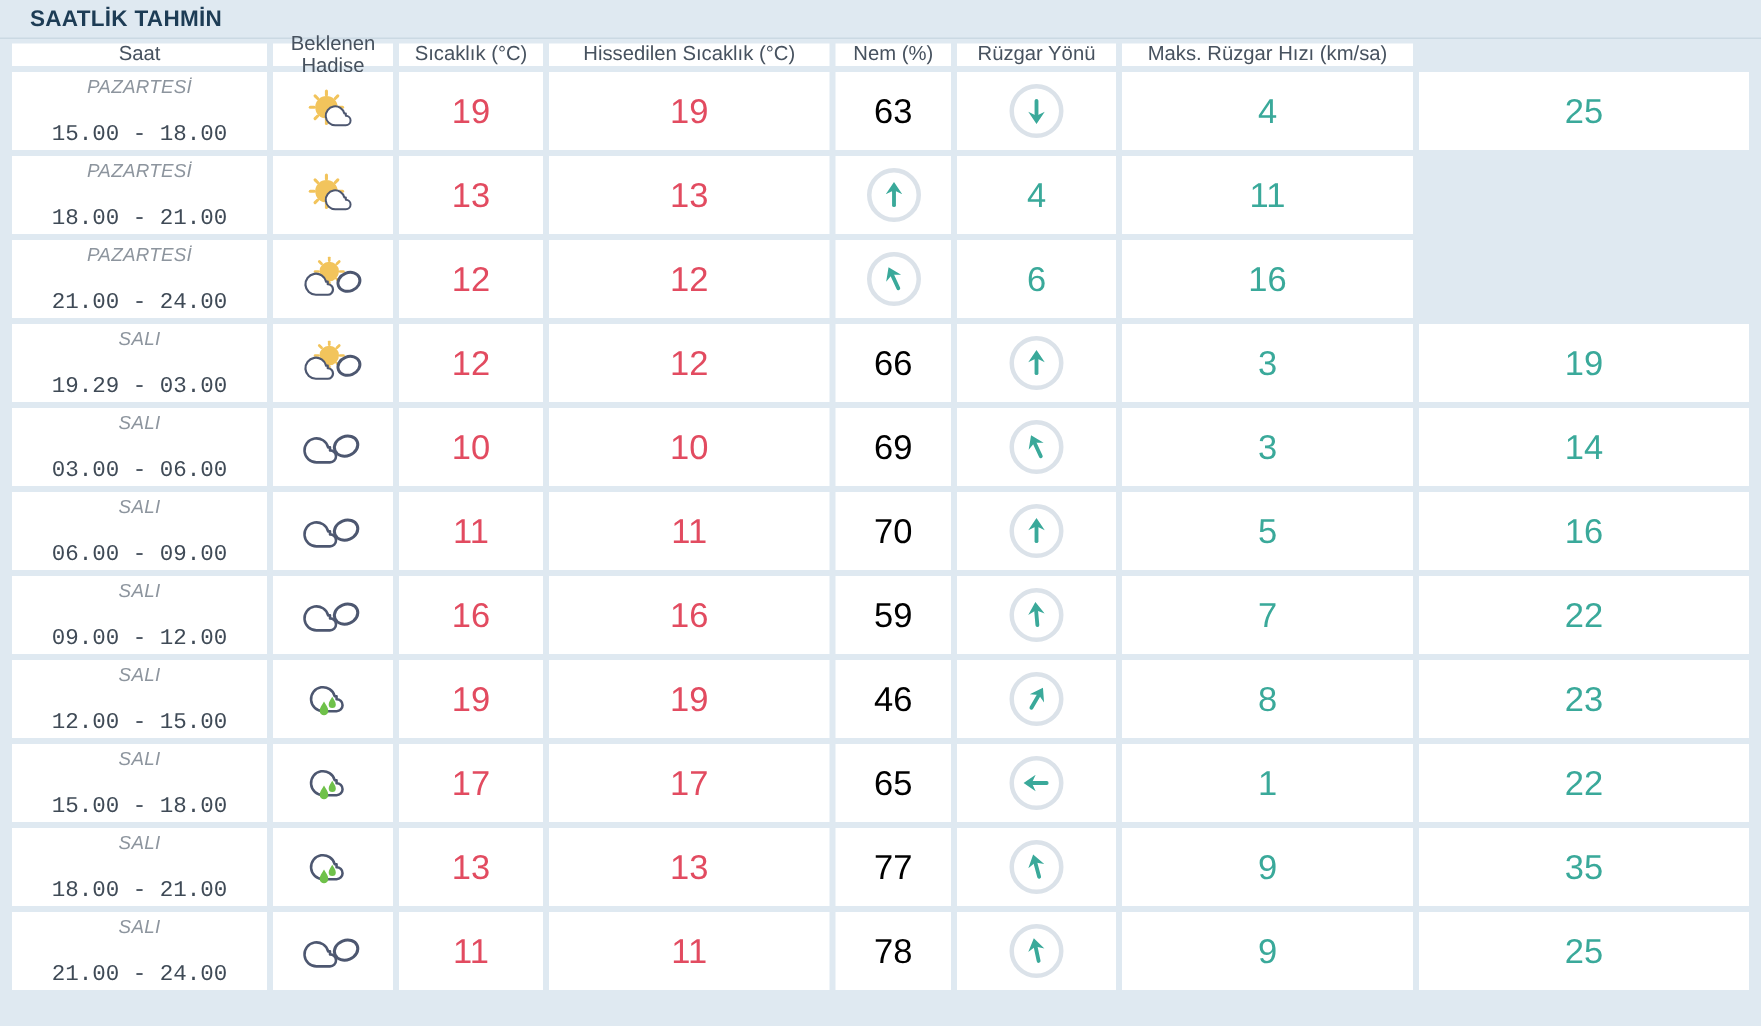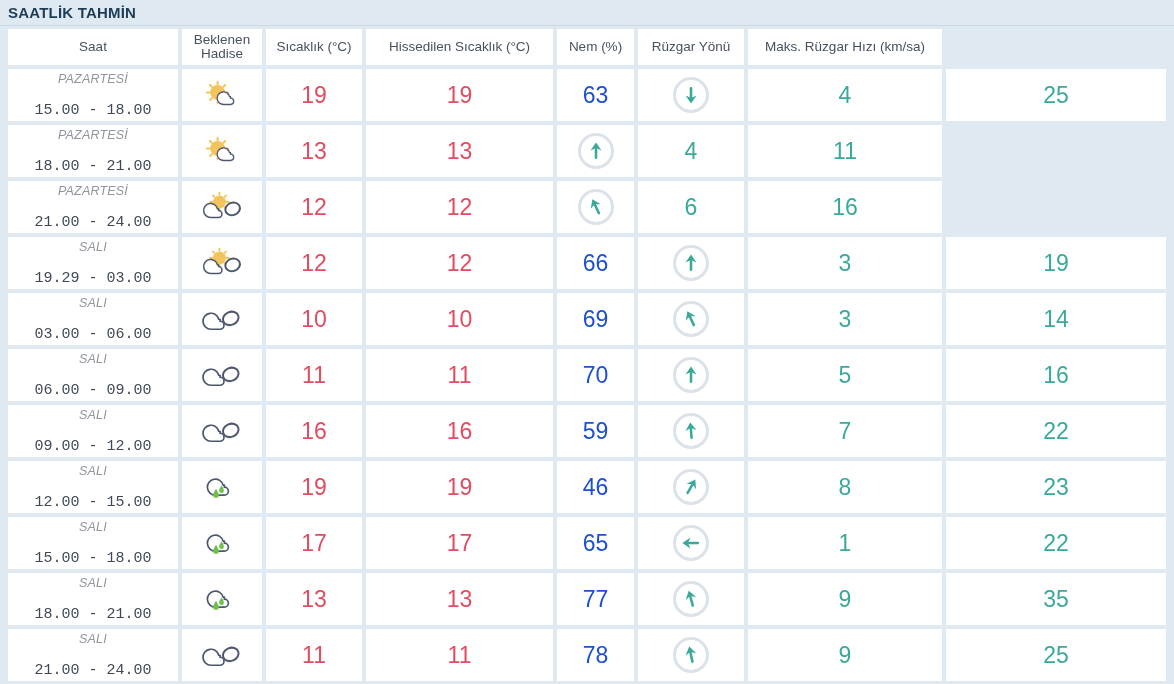--- a/index.html
+++ b/index.html
@@ -4,48 +4,48 @@
 <style>
   html,body{margin:0;padding:0;}
   body{
     width:1174px;height:684px;overflow:hidden;
     background:#dfe9f1;
     font-family:"Liberation Sans", sans-serif;
     -webkit-font-smoothing:antialiased;
   }
   .panel-title{
     height:25px;display:flex;align-items:center;
-    padding-left:8px;
+    padding-left:20px;
     font-size:15px;font-weight:bold;letter-spacing:.2px;
     color:#1d3c55;
     border-bottom:1px solid #cbd9e3;
   }
   .table-wrap{padding:3px 8px 0 8px;}
   .thead,.tr{
     display:grid;
     grid-template-columns:170px 80px 96px 187px 77px 106px 194px 1fr;
     column-gap:4px;
   }
   .thead{margin-bottom:4px;}
   .tr{margin-bottom:4px;}
   .th{
-    background:#ffffff;height:36px;
+    background:#ffffff;height:15px;
     display:flex;align-items:center;justify-content:center;text-align:center;
     font-size:13.5px;line-height:1.05;color:#47525f;
   }
   .td{
     background:#ffffff;height:52px;
     display:flex;flex-direction:column;align-items:center;justify-content:center;
     text-align:center;
   }
   .day{font-size:12.5px;color:#8d959e;letter-spacing:.2px;font-style:italic;}
   .time{font-size:15px;color:#3f4a56;margin-top:16px;font-family:Liberation Mono, monospace;}
   .num{font-size:23px;}
   .temp{color:#e24b60;}
-  .hum{color:#1d4ed8;}
+  .hum{color:#000000;}
   .wind{color:#3aa99a;}
   .dir-circle{
     width:30px;height:30px;border:3px solid #dbe2e9;border-radius:50%;
     display:flex;align-items:center;justify-content:center;background:#fff;
   }
   .arrow{width:22px;height:22px;transform-origin:50% 50%;}
   .wicon{display:block;}
   .defs{position:absolute;width:0;height:0;overflow:hidden;}
 </style>
 </head>

